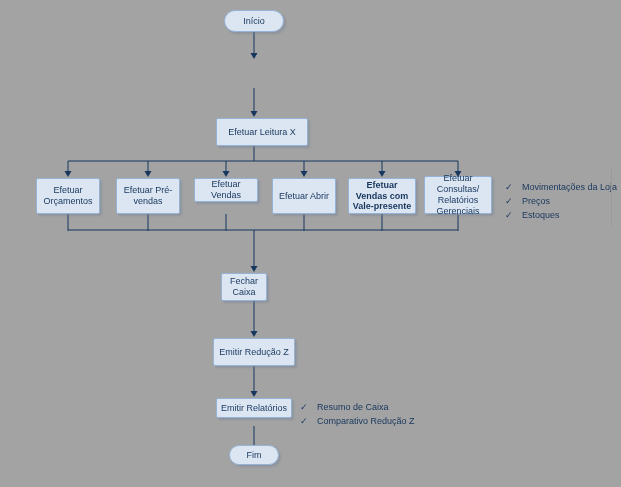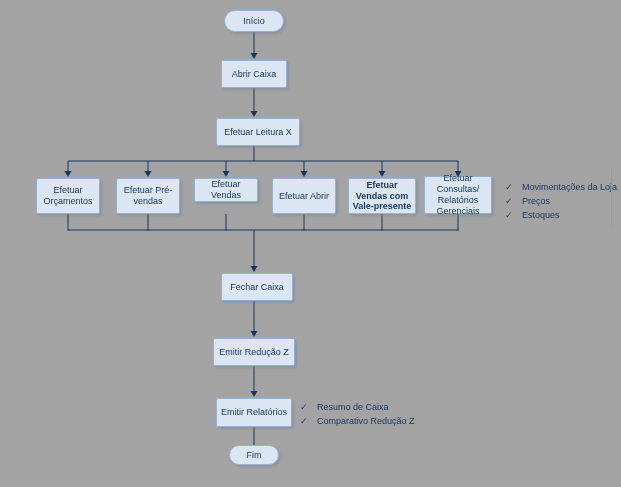--- a/index.html
+++ b/index.html
@@ -87,25 +87,22 @@
       <polygon points="250.5,331 257.5,331 254,337"></polygon>
       <polygon points="250.5,391 257.5,391 254,397"></polygon>
       <polygon points="250.5,446 257.5,446 254,452"></polygon>
     </g>
   </svg>
 
   <div class="box oval" style="left:224px;top:10px;width:60px;height:22px;">
     <span>Início</span>
   </div>
 
-  <div class="box" style="left:221px;top:60px;width:66px;height:28px;">
-    <span>Abrir Caixa</span>
-  </div>
 
-  <div class="box" style="left:216px;top:118px;width:84px;height:28px;">
+  <div class="box" style="left:216px;top:118px;width:92px;height:28px;">
     <span>Efetuar Leitura X</span>
   </div>
 
   <div class="box" style="left:36px;top:178px;width:64px;height:36px;">
     <span>Efetuar Orçamentos</span>
   </div>
   <div class="box" style="left:116px;top:178px;width:64px;height:36px;">
     <span>Efetuar Pré-vendas</span>
   </div>
   <div class="box" style="left:194px;top:178px;width:64px;height:24px;">
@@ -129,29 +126,29 @@
     <div class="check-row">
       <span class="check-glyph">✓</span>
       <span class="check-label">Preços</span>
     </div>
     <div class="check-row">
       <span class="check-glyph">✓</span>
       <span class="check-label">Estoques</span>
     </div>
   </div>
 
-  <div class="box" style="left:221px;top:273px;width:72px;height:28px;">
+  <div class="box" style="left:221px;top:273px;width:46px;height:28px;">
     <span>Fechar Caixa</span>
   </div>
 
   <div class="box" style="left:213px;top:338px;width:82px;height:28px;">
     <span>Emitir Redução Z</span>
   </div>
 
-  <div class="box" style="left:216px;top:398px;width:76px;height:29px;">
+  <div class="box" style="left:216px;top:398px;width:76px;height:20px;">
     <span>Emitir Relatórios</span>
   </div>
 
   <div class="checklist" style="left:300px;top:402px;">
     <div class="check-row">
       <span class="check-glyph">✓</span>
       <span class="check-label">Resumo de Caixa</span>
     </div>
     <div class="check-row">
       <span class="check-glyph">✓</span>

